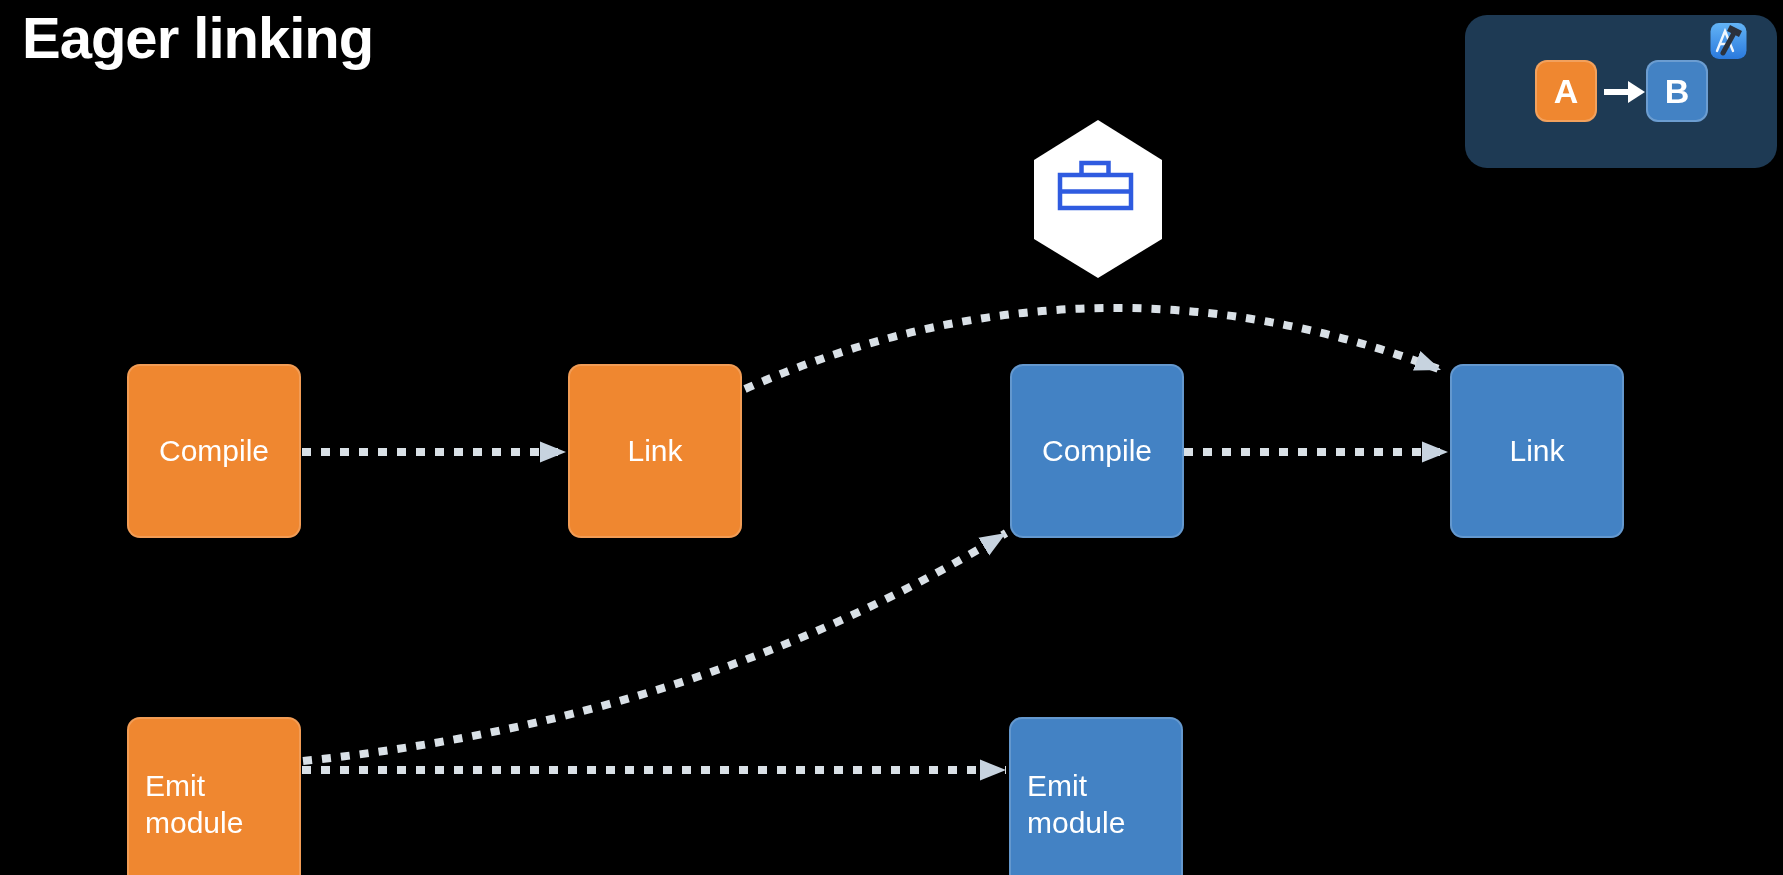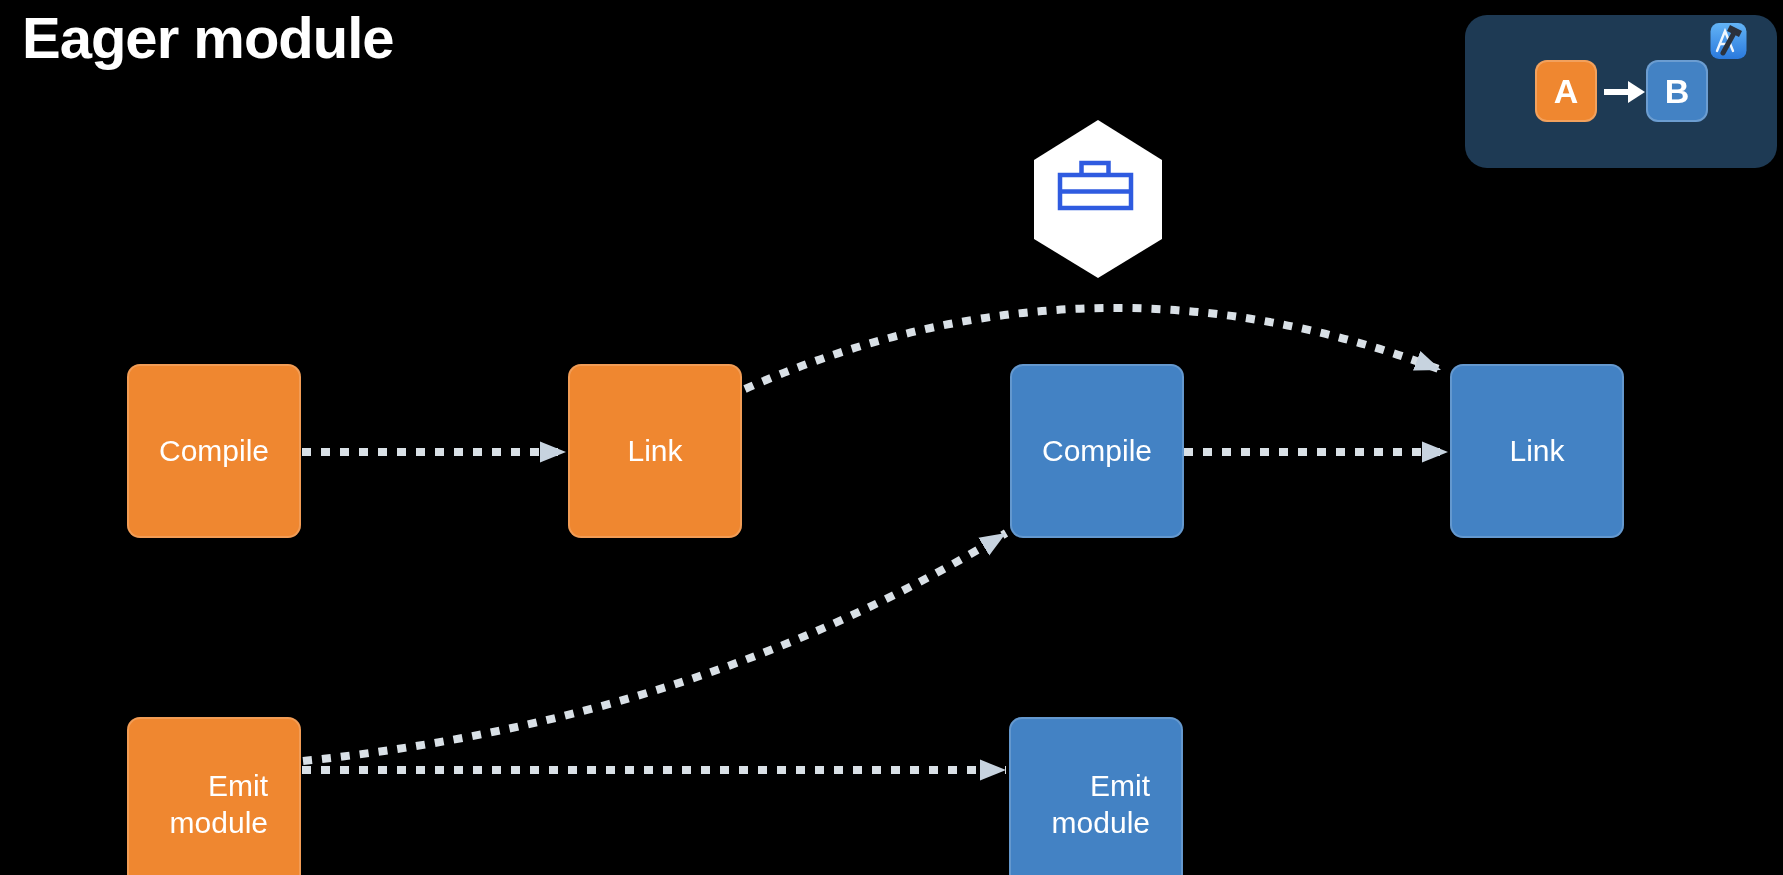--- a/index.html
+++ b/index.html
@@ -23,24 +23,24 @@
     overflow:hidden;
   }
   .page-title{
     position:absolute;left:22px;top:4px;
     font-size:58px;font-weight:800;letter-spacing:-1px;
     color:var(--text,#fff);
   }
   
   .node{
     position:absolute;width:174px;height:174px;border-radius:13px;
-    display:flex;align-items:center;justify-content:center;text-align:right;
+    display:flex;align-items:center;justify-content:center;text-align:left;
     color:var(--text,#fff);font-size:30px;font-weight:500;line-height:1.25;
     box-shadow:inset 0 0 0 2px rgba(255,255,255,.18);
-    padding:0 33px;
+    padding:0 18px;
   }
   .node.orange{background:var(--target-a-fill,#EF8730);}
   .node.blue{background:var(--target-b-fill,#4382C4);}
   .node.row1{top:364px;}
   .node.row2{top:717px;}
   .node.c1{left:127px;}
   .node.c2{left:568px;}
   .node.c3{left:1010px;}
   .node.c4{left:1450px;}
   .node.c3b{left:1009px;}
@@ -61,21 +61,21 @@
   .legend .legend-arrow{position:absolute;left:136px;top:64px;}
   .legend .xcode{position:absolute;left:245px;top:7px;}
   
   svg.overlay{position:absolute;left:0;top:0;}
 </style>
 </head>
 <body>
 
 <div class="slide">
 
-  <div class="page-title">Eager module</div>
+  <div class="page-title">Eager linking</div>
 
   <svg class="overlay" width="1783" height="875" viewBox="0 0 1783 875" fill="none">
     <defs>
       <marker id="head" viewBox="0 0 10 8" refX="10" refY="4" markerWidth="26" markerHeight="22" markerUnits="userSpaceOnUse" orient="auto">
         <path d="M0,0 L10,4 L0,8 Z" style="fill:var(--arrowhead-fill,#C7D3DF)"></path>
       </marker>
     </defs>
 
     <g stroke-width="8" stroke-dasharray="9 10" style="stroke:var(--arrow-dash,#D9E0E6)">
       <path d="M 302 452 L 566 452" marker-end="url(#head)"></path>

